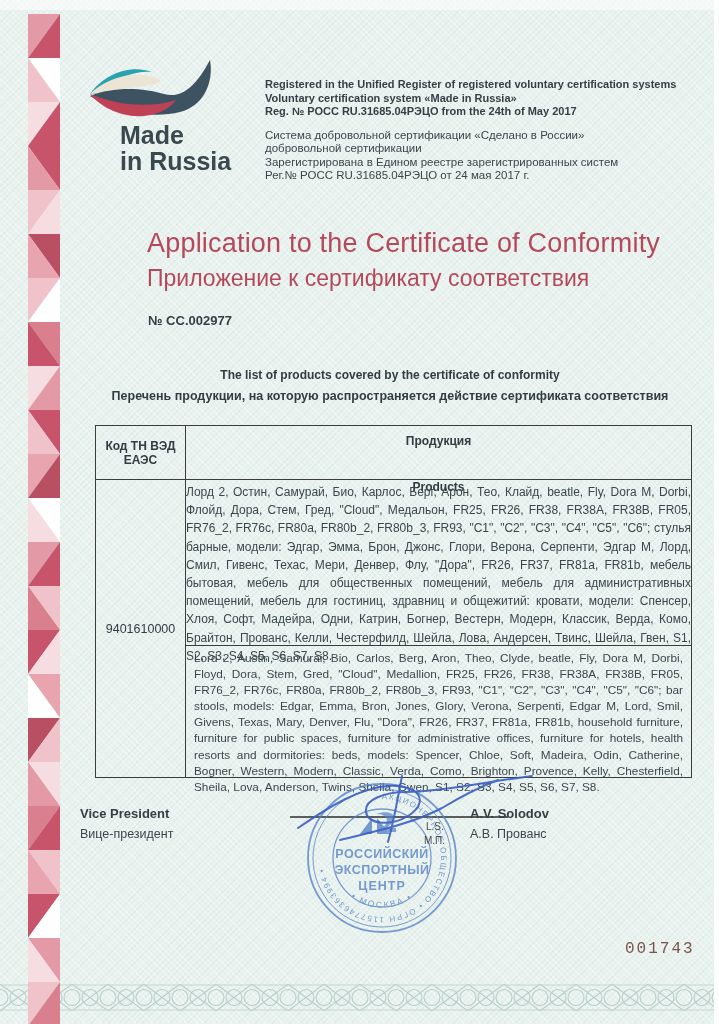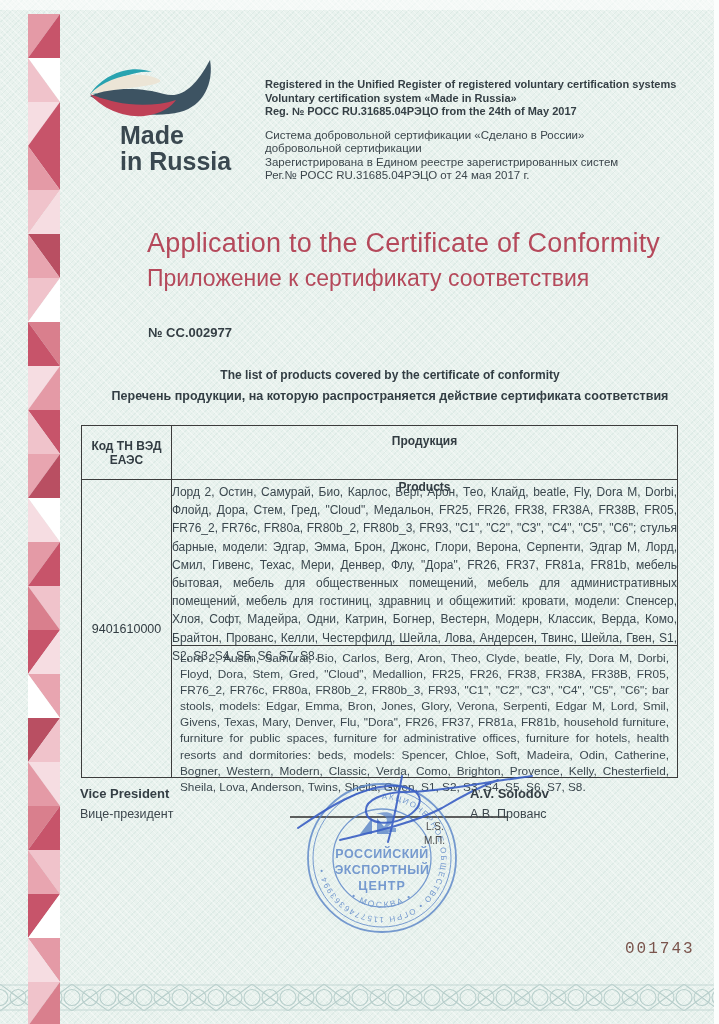--- a/index.html
+++ b/index.html
@@ -20,40 +20,40 @@
   .logo{position:absolute;left:86px;top:50px;width:130px;height:80px;}
   .logo-text{position:absolute;left:120px;top:122px;font-size:25px;font-weight:bold;color:#3a4850;line-height:26px;}
 
   .regblock{position:absolute;left:265px;top:78px;width:445px;}
   .reg-en{font-size:11px;font-weight:bold;line-height:13.5px;color:#353f45;}
   .reg-ru{margin-top:10px;font-size:11.5px;line-height:13.5px;color:#3c464c;}
 
   .title-en{position:absolute;left:147px;top:228px;font-size:27px;color:#b5495b;letter-spacing:.2px;}
   .title-ru{position:absolute;left:147px;top:265px;font-size:23px;color:#b5495b;}
 
-  .doc-number{position:absolute;left:148px;top:325px;font-size:13px;font-weight:bold;color:#343e44;}
+  .doc-number{position:absolute;left:148px;top:313px;font-size:13px;font-weight:bold;color:#343e44;}
 
   .products-heading{position:absolute;left:90px;top:368px;width:600px;text-align:center;}
   .products-heading .en{font-size:12px;font-weight:bold;color:#323d43;}
   .products-heading .ru{margin-top:7px;font-size:12.5px;font-weight:bold;color:#323d43;}
 
   .ptable{
-    position:absolute;left:81px;top:425px;width:595px;
+    position:absolute;left:95px;top:425px;width:595px;
     display:grid;grid-template-columns:89px 1fr;grid-template-rows:54px 166px 131px;
     border:1px solid #3c3c3c;background:transparent;
   }
   .ptable .hcell{border-bottom:1px solid #3c3c3c;display:flex;flex-direction:column;justify-content:center;align-items:center;font-weight:bold;font-size:12px;color:#323c42;}
   .ptable .hc2{border-left:1px solid #3c3c3c;justify-content:space-between;padding:8px 0 10px;gap:32px;}
   .ptable .codecell{grid-row:2/4;display:flex;align-items:center;justify-content:center;font-size:12.5px;color:#323c42;}
   .ptable .rucell{grid-column:2;border-left:1px solid #3c3c3c;border-bottom:1px solid #3c3c3c;padding:3px 0 0;font-size:12px;line-height:18.2px;text-align:justify;color:#3b474e;}
   .ptable .encell{grid-column:2;border-left:1px solid #3c3c3c;padding:4px 8px 0;font-size:11.8px;line-height:16.1px;text-align:justify;color:#3b474e;}
 
   .sig-left{position:absolute;left:80px;top:786px;}
   .sig-right{position:absolute;left:470px;top:786px;z-index:4;}
-  .sig-title-en,.sig-name-en{font-size:13px;font-weight:bold;color:#343e44;}
+  .sig-title-en,.sig-name-en{font-size:13px;font-weight:bold;color:#343e44;margin-top:20px;}
   .sig-title-ru,.sig-name-ru{margin-top:6px;font-size:12.5px;color:#3c464c;}
 
   .stampsig{position:absolute;left:280px;top:768px;width:290px;height:180px;z-index:3;pointer-events:none;}
 
   .serial{position:absolute;left:625px;top:940px;font-family:"Liberation Mono", monospace;font-size:16px;letter-spacing:2px;color:#7a544c;}
 </style>
 </head>
 <body>
 
 <div class="page">

